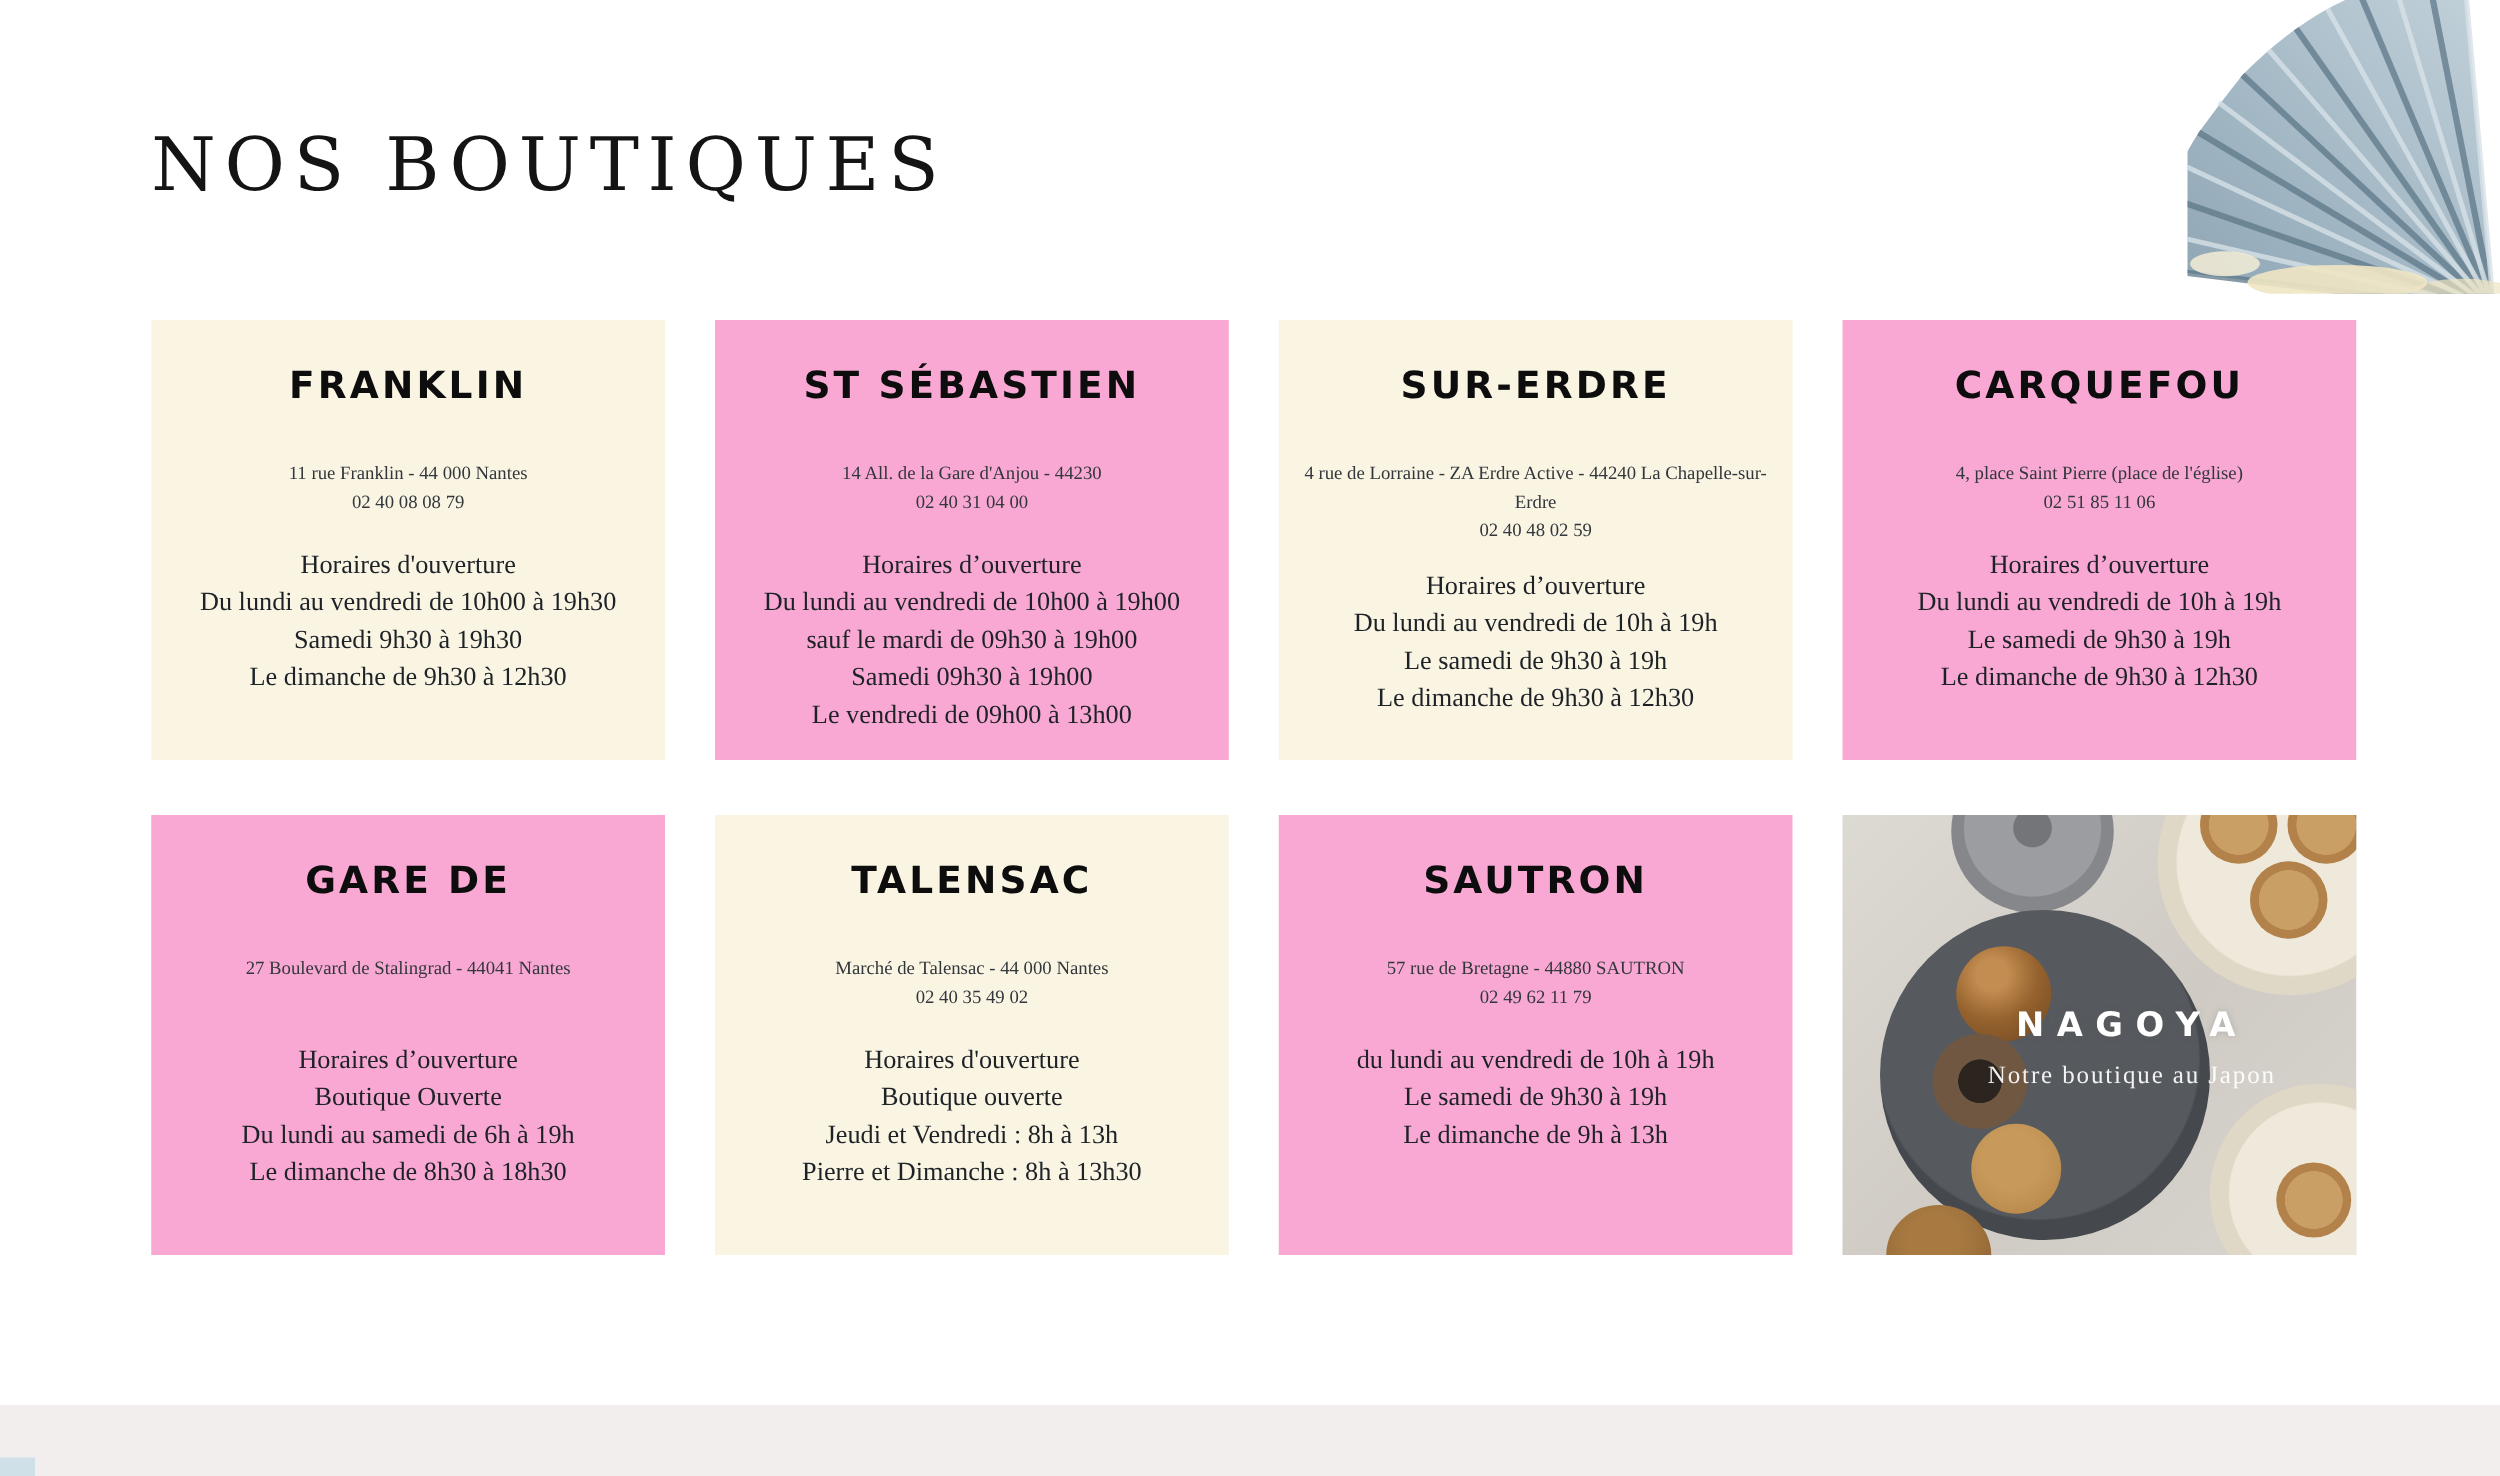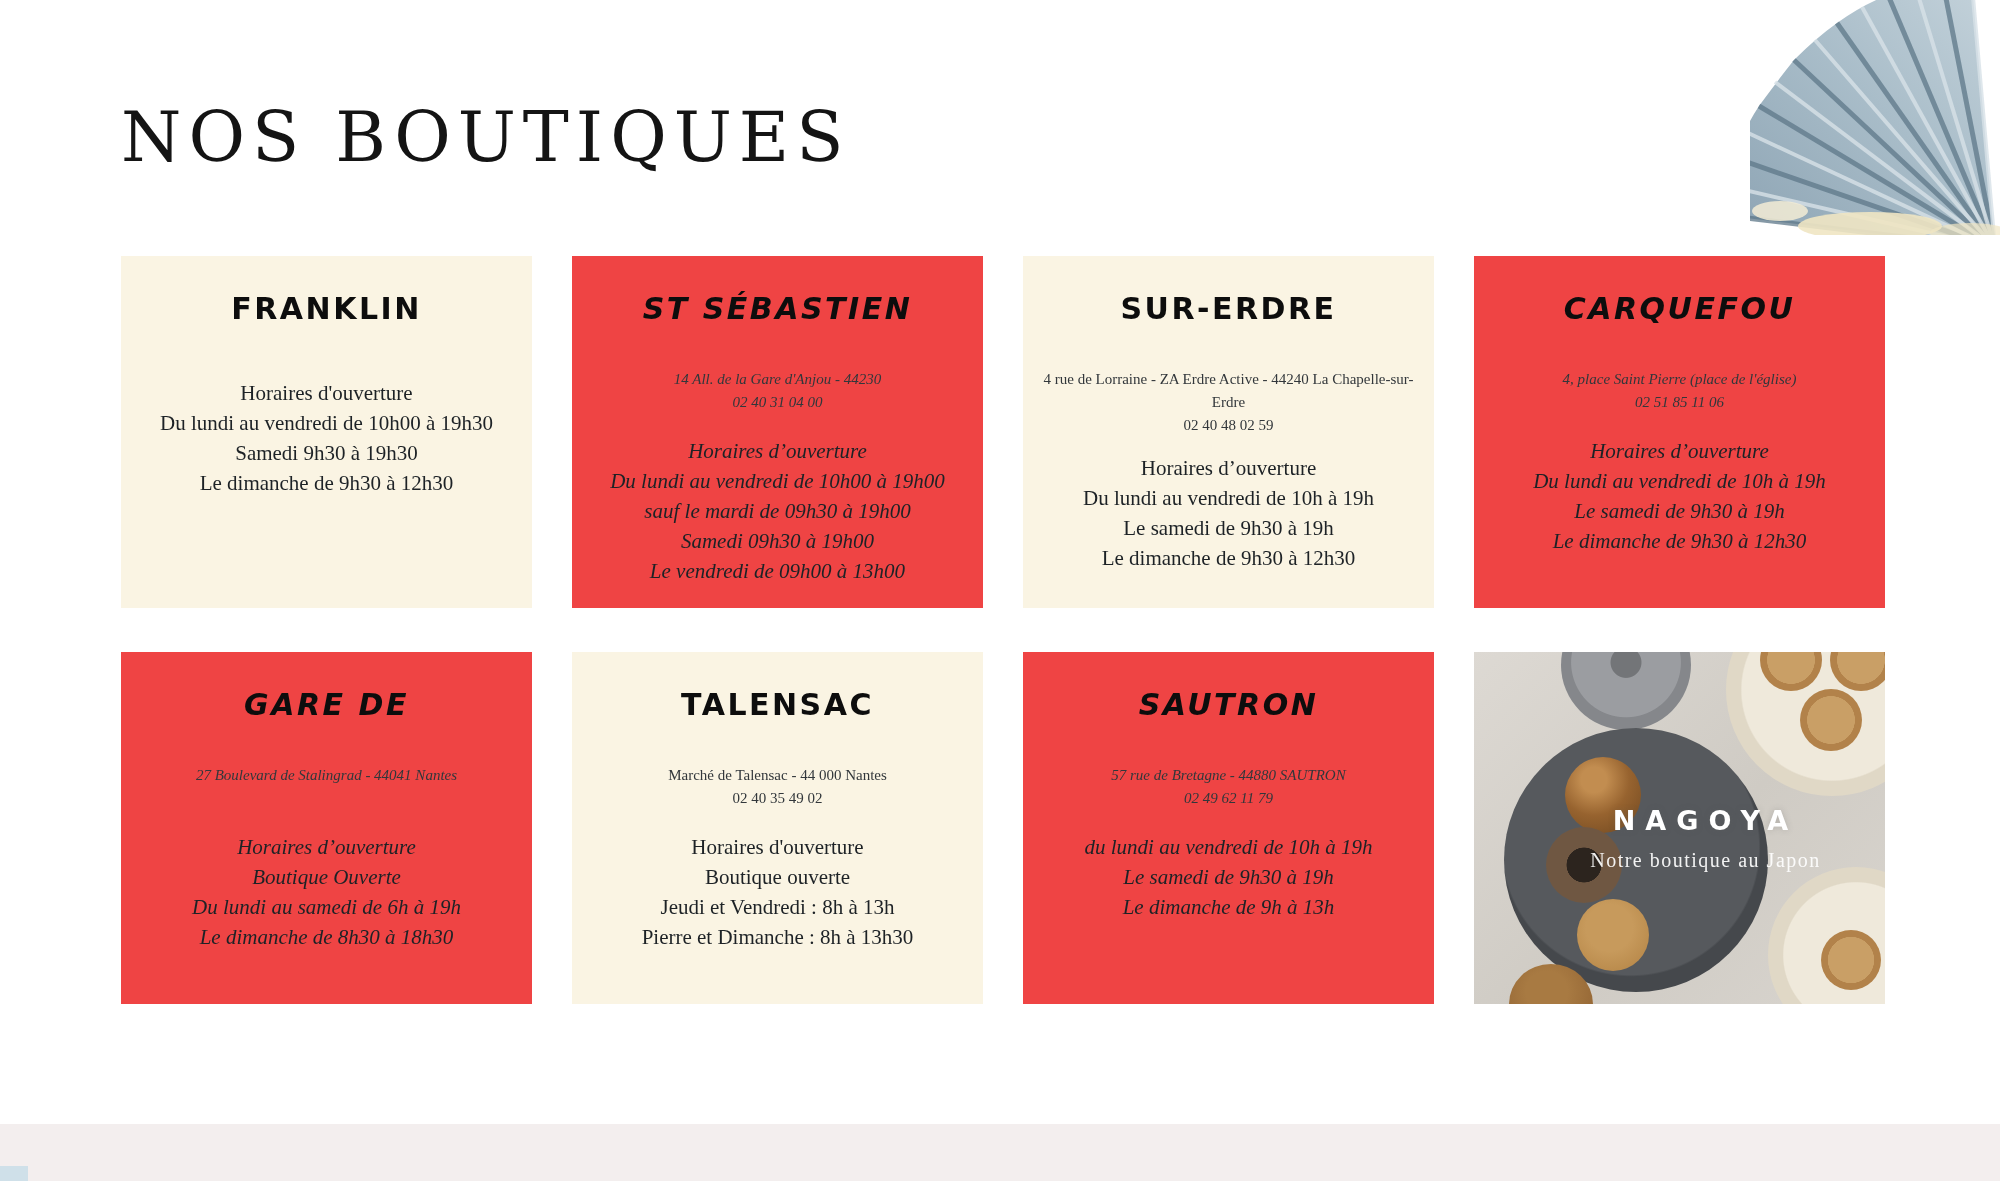--- a/index.html
+++ b/index.html
@@ -6,32 +6,32 @@
   body{
     width:2000px;height:1181px;position:relative;overflow:hidden;
     background:#ffffff;
     font-family:"Liberation Serif", serif;
     color:#23272a;
   }
   
   .page-title{
     position:absolute;left:121px;top:100px;margin:0;
     font-family:"DejaVu Serif", serif;font-weight:400;
-    font-size:69px;letter-spacing:7px;line-height:1.1;color:#141414;
+    font-size:59px;letter-spacing:7px;line-height:1.1;color:#141414;
   }
   
   .shell{position:absolute;top:0;right:0;width:250px;height:235px;pointer-events:none;}
   
   .cards{
     position:absolute;left:121px;top:256px;width:1764px;
     display:grid;grid-template-columns:repeat(4,411px);gap:44px 40px;
   }
   .card{height:352px;box-sizing:border-box;padding:36px 16px 0 16px;text-align:center;position:relative;}
   .card.cream{background:#faf4e3;}
-  .card.blue{background:#ef4444;font-style:italic;}
+  .card.blue{background:#f9a8d4;}
   .shop-name{
     margin:0;min-height:70px;
     font-family:"DejaVu Sans", sans-serif;font-weight:900;
     font-size:30px;line-height:33px;letter-spacing:2.5px;color:#0d0d0d;
   }
   .shop-address{
     margin-top:6px;min-height:52px;
     font-size:15px;line-height:23px;color:#32373b;
   }
   .shop-hours{
@@ -118,20 +118,24 @@
   </svg>
 </div>
 
 <div class="cards">
 
   <section class="card cream">
     <h3 class="shop-name">
       <div>FRANKLIN</div>
       <div></div>
     </h3>
+    <div class="shop-address">
+      <div>11 rue Franklin - 44 000 Nantes</div>
+      <div>02 40 08 08 79</div>
+    </div>
     <div class="shop-hours">
       <div>Horaires d'ouverture</div>
       <div>Du lundi au vendredi de 10h00 à 19h30</div>
       <div>Samedi 9h30 à 19h30</div>
       <div>Le dimanche de 9h30 à 12h30</div>
       <div></div>
     </div>
   </section>
 
   <section class="card blue">

